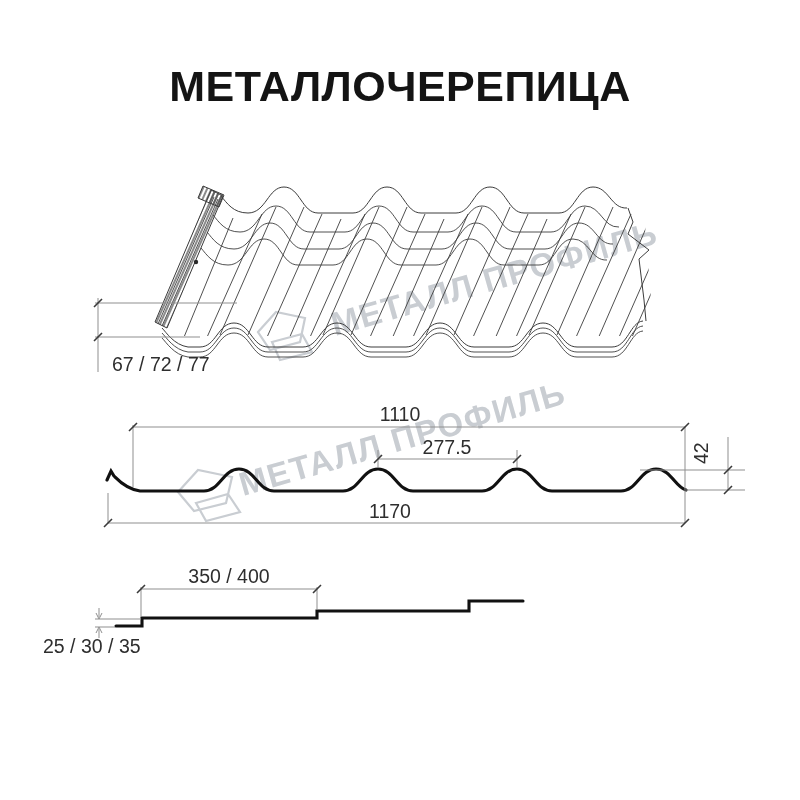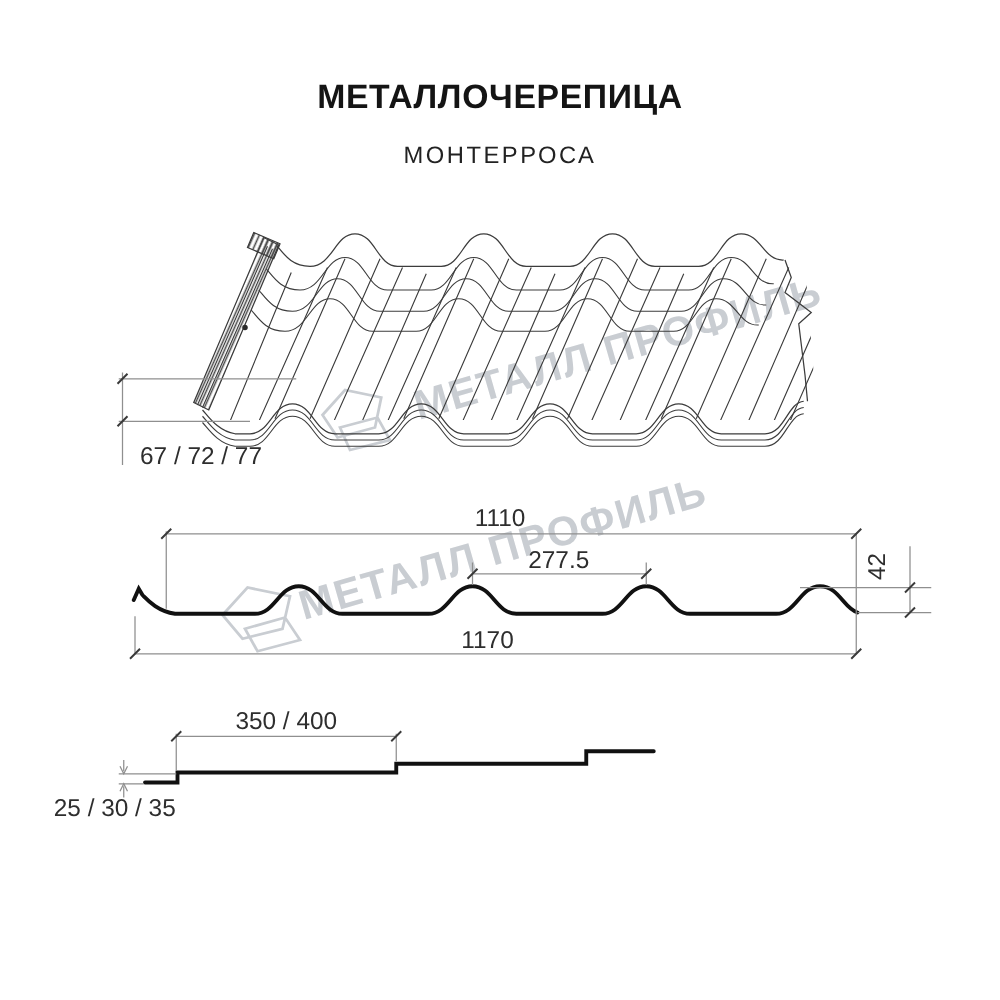--- a/index.html
+++ b/index.html
@@ -2,21 +2,21 @@
 <html><head>
 <meta charset="utf-8">
 <style>
   html,body{margin:0;padding:0;background:#ffffff;}
   .canvas{
     position:relative;width:800px;height:800px;background:#ffffff;overflow:hidden;
     font-family:"Liberation Sans",sans-serif;
   }
   .title{
     position:absolute;top:62px;left:0;width:800px;text-align:center;
-    font-size:27px;font-weight:800;letter-spacing:.5px;color:#141414;
+    font-size:43px;font-weight:800;letter-spacing:.5px;color:#141414;
   }
   .subtitle{
     position:absolute;top:114px;left:0;width:800px;text-align:center;
     font-size:19px;font-weight:500;letter-spacing:2px;color:#222222;
   }
   svg{position:absolute;left:0;top:0;}
   .thin{stroke:#3c3c3c;stroke-width:1;fill:none;}
   .thin-lt{stroke:#3c3c3c;stroke-width:.9;fill:none;}
   .dim{stroke:#8f8f8f;stroke-width:1;fill:none;}
   .tick{stroke:#3a3a3a;stroke-width:1.6;fill:none;}
@@ -25,21 +25,20 @@
   .wm{font-family:"Liberation Sans",sans-serif;font-size:33px;font-weight:700;
       letter-spacing:1.5px;fill:#c9cdd2;}
   .wmlogo{stroke:#c9cdd2;stroke-width:2.2;fill:none;}
 </style>
 </head>
 <body>
 
 <div class="canvas">
 
   <div class="title">МЕТАЛЛОЧЕРЕПИЦА</div>
-  <div class="subtitle">МОНТЕРРОСА</div>
 
   <svg width="800" height="800" viewBox="0 0 800 800">
     <defs>
       <pattern id="hatch" width="4" height="4" patternUnits="userSpaceOnUse" patternTransform="rotate(-66)">
         <line x1="0" y1="2" x2="4" y2="2" stroke="#4a4a4a" stroke-width="1.3"></line>
       </pattern>
       <clipPath id="sheetClip">
         <path d="M158,336 L220,188 L642,188 L654,336 Z"></path>
       </clipPath>
       <path id="beP" d="M162,328 C166,332 174,345 188,347 L200,347

